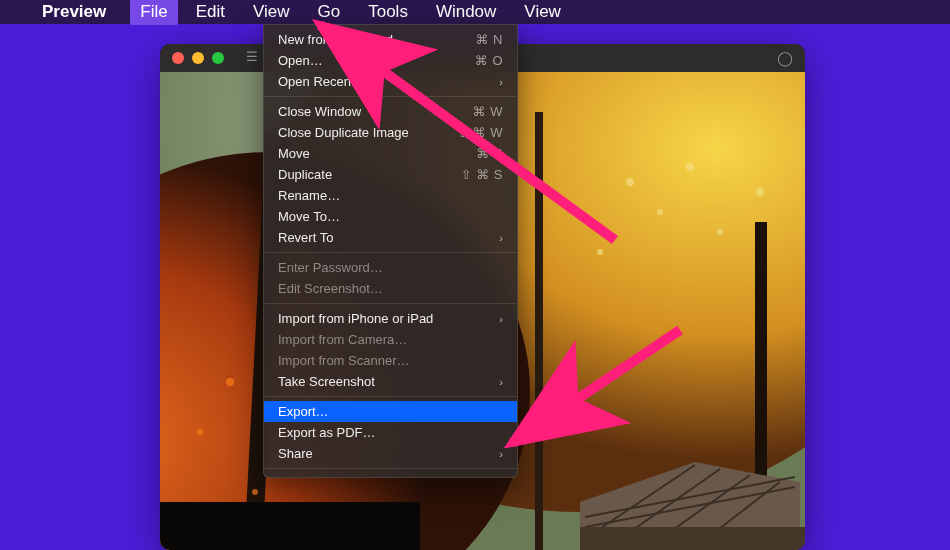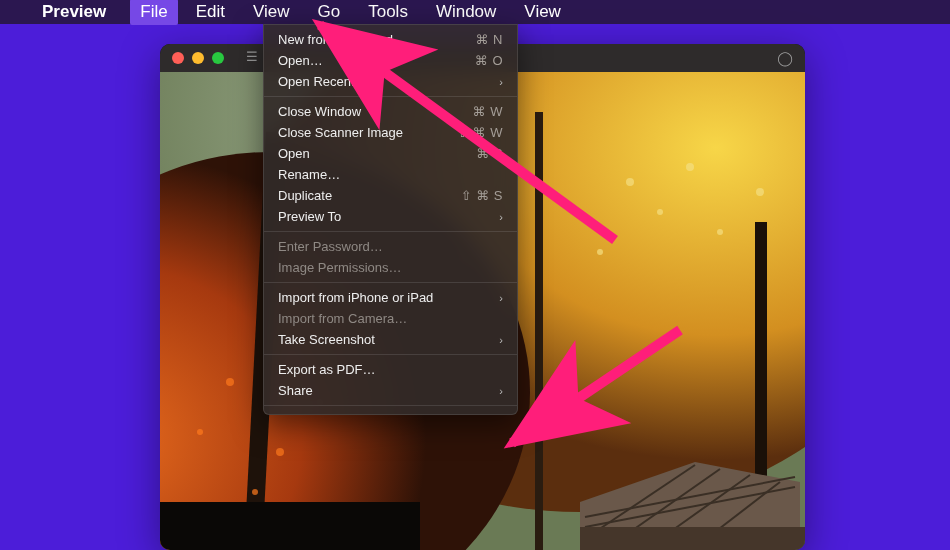--- a/index.html
+++ b/index.html
@@ -243,58 +243,67 @@
     <div class="dd-item">
       <span>Open Recent</span>
       <span class="chev">›</span>
     </div>
     <div class="dd-sep"></div>
     <div class="dd-item">
       <span>Close Window</span>
       <span class="shortcut">⌘ W</span>
     </div>
     <div class="dd-item">
-      <span>Close Scanner Image</span>
+      <span>Close Duplicate Image</span>
       <span class="shortcut">⇧ ⌘ W</span>
     </div>
     <div class="dd-item">
-      <span>Open</span>
+      <span>Move</span>
       <span class="shortcut">⌘ S</span>
-    </div>
-    <div class="dd-item">
-      <span>Rename…</span>
     </div>
     <div class="dd-item">
       <span>Duplicate</span>
       <span class="shortcut">⇧ ⌘ S</span>
     </div>
     <div class="dd-item">
-      <span>Preview To</span>
+      <span>Rename…</span>
+    </div>
+    <div class="dd-item">
+      <span>Move To…</span>
+    </div>
+    <div class="dd-item">
+      <span>Revert To</span>
       <span class="chev">›</span>
     </div>
     <div class="dd-sep"></div>
     <div class="dd-item disabled">
       <span>Enter Password…</span>
     </div>
     <div class="dd-item disabled">
-      <span>Image Permissions…</span>
+      <span>Edit Screenshot…</span>
     </div>
     <div class="dd-sep"></div>
     <div class="dd-item">
       <span>Import from iPhone or iPad</span>
       <span class="chev">›</span>
     </div>
     <div class="dd-item disabled">
       <span>Import from Camera…</span>
     </div>
+    <div class="dd-item disabled">
+      <span>Import from Scanner…</span>
+    </div>
     <div class="dd-item">
       <span>Take Screenshot</span>
       <span class="chev">›</span>
     </div>
     <div class="dd-sep"></div>
+    <div class="dd-item highlight">
+      <span>Export…</span>
+    </div>
     <div class="dd-item">
       <span>Export as PDF…</span>
     </div>
     <div class="dd-item">
       <span>Share</span>
       <span class="chev">›</span>
     </div>
     <div class="dd-sep"></div>
   </div>
 

